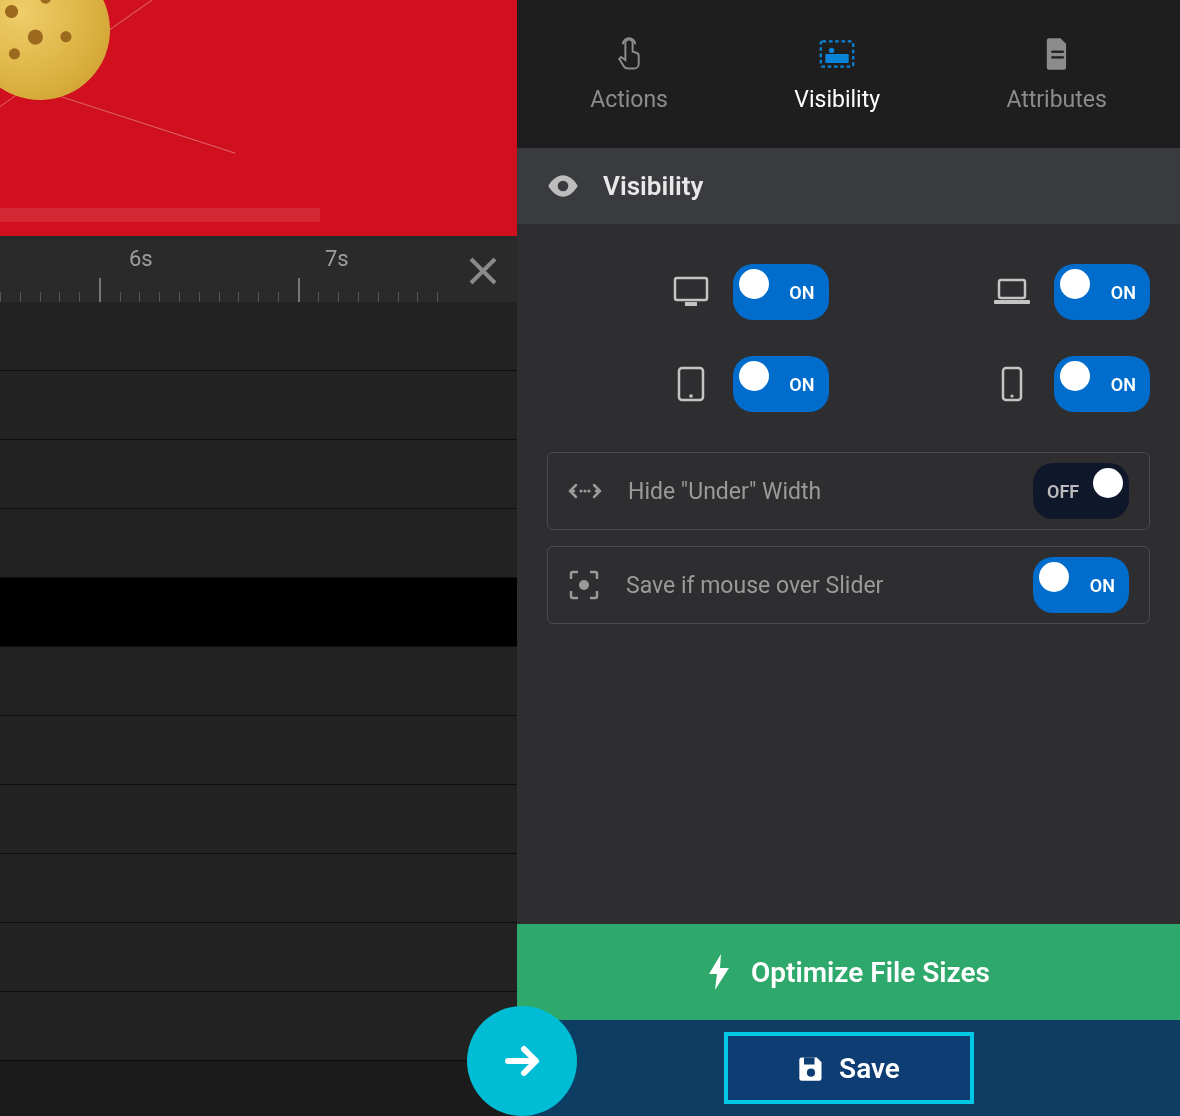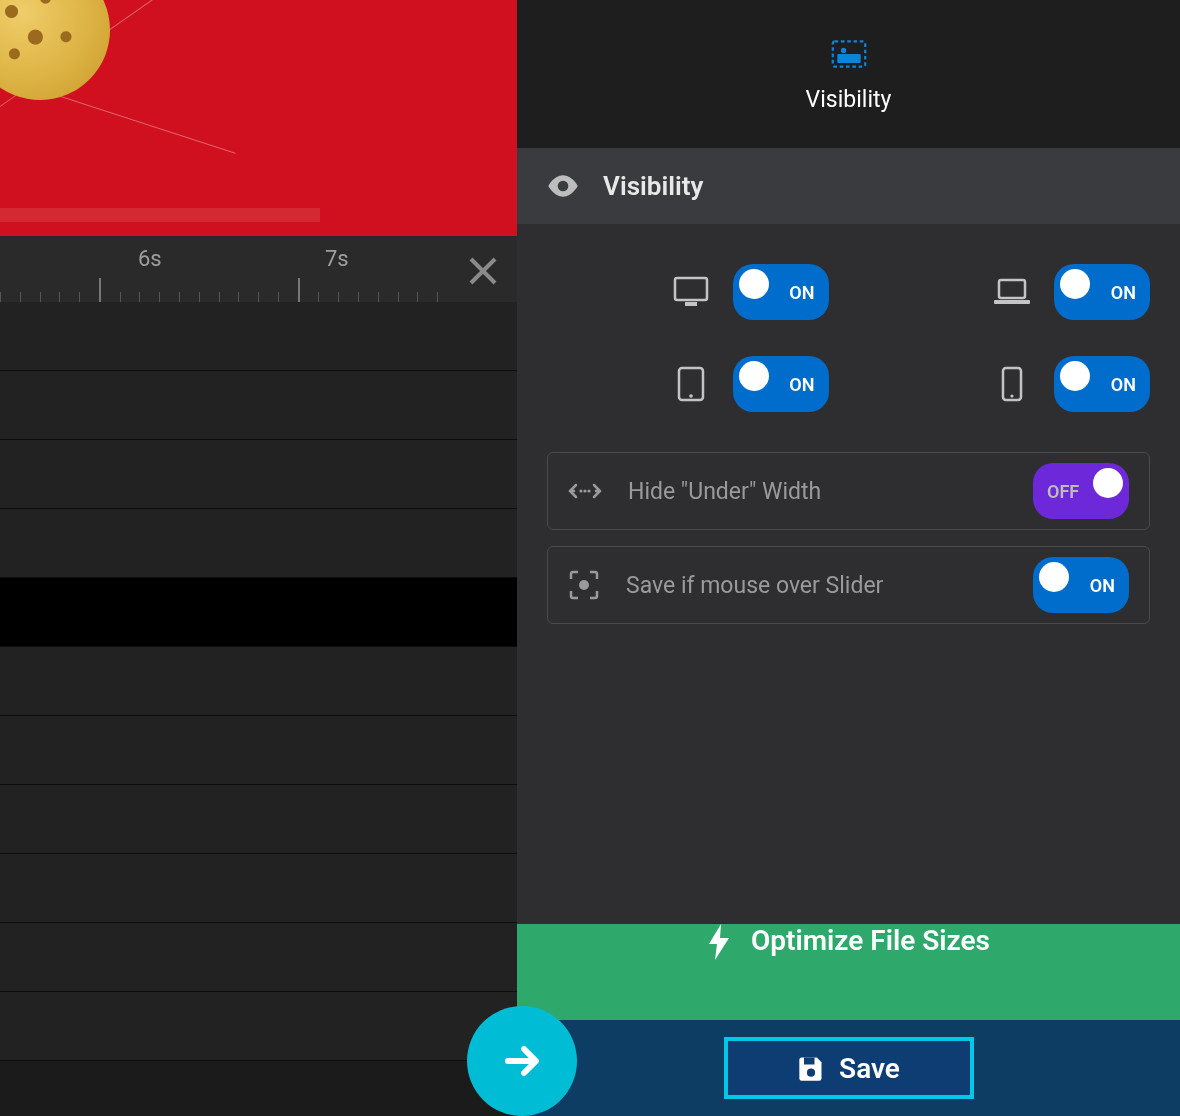--- a/index.html
+++ b/index.html
@@ -209,21 +209,21 @@
     cursor:pointer;
   }
   .toggle .knob {
     position:absolute;
     left:6px; top:5px;
     width:30px; height:30px;
     border-radius:50%;
     background:#fff;
   }
   .toggle.off {
-    background:#6d28d9;
+    background:#0f172a;
     justify-content:flex-start;
     padding-left:14px;
     padding-right:0;
     color:#bcbcbc;
   }
   .toggle.off .knob { left:auto; right:6px; }
   
   .option-row {
     border:1px solid #4a4a4d;
     border-radius:6px;
@@ -235,21 +235,21 @@
     margin-bottom:16px;
     color:#9a9a9a;
     font-size:23px;
   }
   .option-row .label { flex:1; }
   
   .optimize-bar {
     height:96px;
     background:#2ea96b;
     display:flex;
-    align-items:flex-start;
+    align-items:center;
     justify-content:center;
     gap:20px;
     color:#fff;
     font-size:28px;
     font-weight:600;
     cursor:pointer;
     margin-top:25px;
   }
   .footer-buttons {
     height:96px;
@@ -268,41 +268,41 @@
   }
   .btn.save-wrap {
     background:#0e3d63;
   }
   .btn.preview {
     background:#0a7ad9;
   }
   .save-inner {
     border:4px solid #00c8e6;
     background:#0e3d73;
-    height:62px;
+    height:72px;
     width:250px;
     display:flex;
     align-items:center;
     justify-content:center;
     gap:14px;
   }
   svg { display:block; }
 </style>
 </head>
 <body>
 
 <div class="left-panel">
   <div class="preview-area">
     <div class="thin-line line1"></div>
     <div class="thin-line line2"></div>
     <div class="cookie"></div>
     <div class="lightbar"></div>
   </div>
   <div class="timeline-header">
-    <span class="label" style="left:138px">6s</span>
+    <span class="label" style="left:129px">6s</span>
     <span class="label" style="left:325px">7s</span>
     <div class="ticks">
       <div class="tick"></div>
         <div class="tick"></div>
         <div class="tick"></div>
         <div class="tick"></div>
         <div class="tick"></div>
       <div class="tick major"></div>
       <div class="tick"></div>
         <div class="tick"></div>
@@ -339,29 +339,48 @@
   </div>
   <div class="arrow-badge">
     <svg width="48" height="48" viewBox="0 0 24 24">
       <path d="M5 12h12M13 6l6 6-6 6" stroke="#fff" stroke-width="3" fill="none" stroke-linecap="round" stroke-linejoin="round"></path>
     </svg>
   </div>
 </div>
 
 <div class="right-panel">
   <div class="tabs">
+    <div class="tab">
+      <span class="icon">
+        <svg width="30" height="34" viewBox="0 0 24 28">
+            <path d="M12 2a3 3 0 0 1 3 3v7l3 1c1 .3 2 1.2 2 2.5V22c0 2-1.6 4-4 4h-5c-1.5 0-2.5-.8-3.2-1.8L4 18l1.5-1.5L9 19V5a3 3 0 0 1 3-3z" fill="none" stroke="#8c8c8c" stroke-width="1.6"></path>
+            <path d="M7 6a5 5 0 0 1 10 0" fill="none" stroke="#8c8c8c" stroke-width="1.6"></path>
+          </svg>
+      </span>
+      <span>Actions</span>
+    </div>
     <div class="tab active">
       <span class="icon">
         <svg width="40" height="32" viewBox="0 0 40 32">
           <rect x="2" y="2" width="36" height="28" rx="2" fill="none" stroke="#0a84d8" stroke-width="2.5" stroke-dasharray="4 3"></rect>
           <rect x="7" y="16" width="26" height="10" rx="1" fill="#0a84d8"></rect>
           <circle cx="14" cy="12" r="3" fill="#0a84d8"></circle>
         </svg>
       </span>
       <span>Visibility</span>
+    </div>
+    <div class="tab">
+      <span class="icon">
+        <svg width="28" height="34" viewBox="0 0 24 30">
+            <path d="M5 1h10l5 5v21a2 2 0 0 1-2 2H5a2 2 0 0 1-2-2V3a2 2 0 0 1 2-2z" fill="#8c8c8c"></path>
+            <rect x="7" y="12" width="11" height="2" fill="#1e1e1f"></rect>
+            <rect x="7" y="17" width="11" height="2" fill="#1e1e1f"></rect>
+          </svg>
+      </span>
+      <span>Attributes</span>
     </div>
   </div>
 
   <div class="section-header">
     <svg width="32" height="22" viewBox="0 0 24 16">
       <path d="M12 0C5 0 1 8 1 8s4 8 11 8 11-8 11-8S19 0 12 0z" fill="#bdbdbd"></path>
       <circle cx="12" cy="8" r="4" fill="#3a3b3e"></circle>
     </svg>
     <span>Visibility</span>
   </div>

